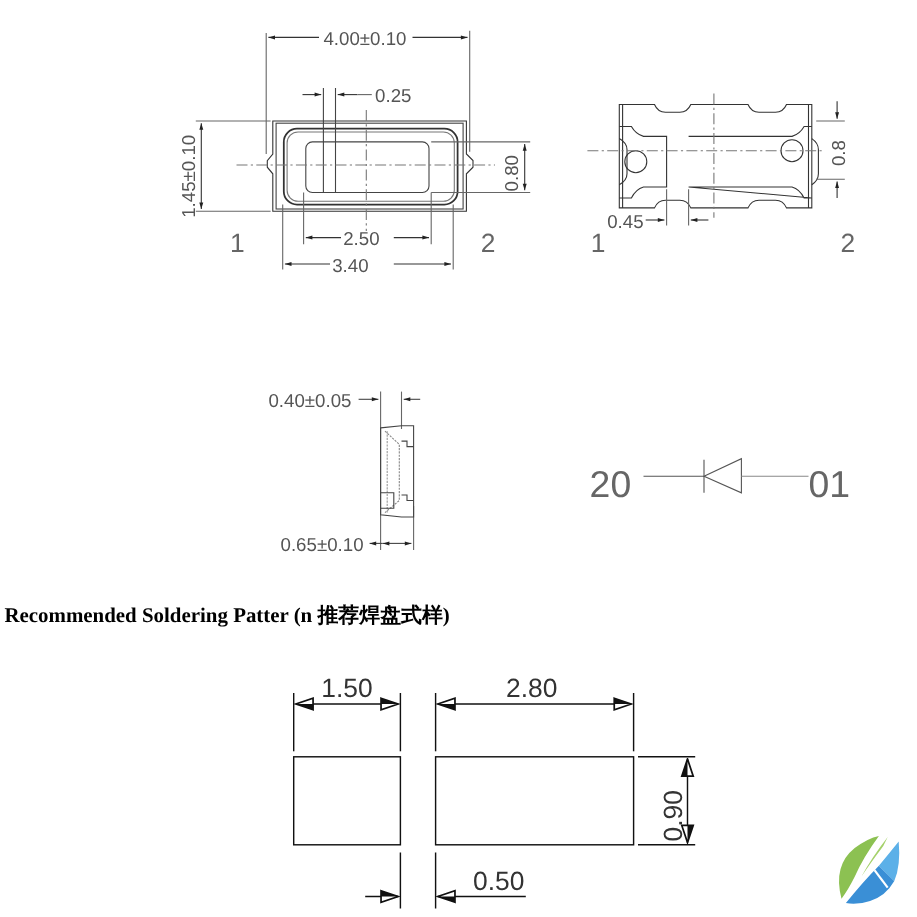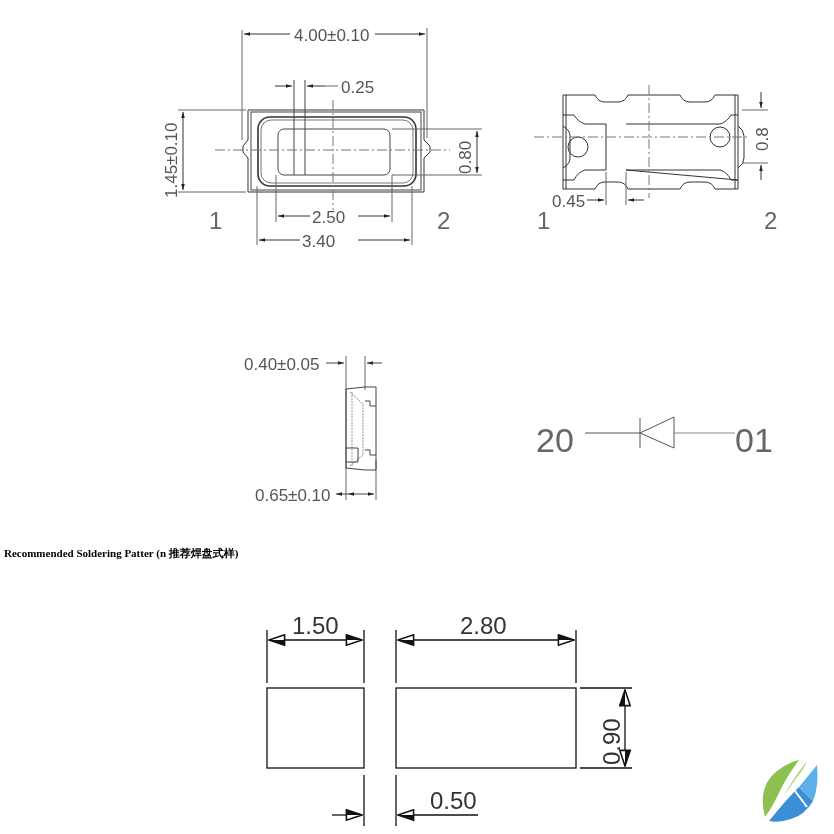--- a/index.html
+++ b/index.html
@@ -4,21 +4,21 @@
 <style>
   html, body { margin: 0; padding: 0; background: #ffffff; }
   body { width: 834px; height: 834px; position: relative; overflow: hidden; }
   svg.draw { position: absolute; left: 0; top: 0; width: 834px; height: 834px; }
   svg text.dim { font-family: "Liberation Sans", sans-serif; font-size: 17px; fill: #555; font-weight: 300; }
   svg text.dim-lg { font-family: "Liberation Sans", sans-serif; font-size: 24px; fill: #333; }
   svg text.pin { font-family: "Liberation Sans", sans-serif; font-size: 24px; fill: #666; }
   svg text.sym { font-family: "Liberation Sans", sans-serif; font-size: 34px; fill: #666; }
   .section-title {
     position: absolute; left: 4px; top: 546px;
-    font-family: "Liberation Serif", serif; font-weight: bold; font-size: 11px; color: #000;
+    font-family: "Liberation Serif", serif; font-weight: bold; font-size: 19px; color: #000;
     white-space: nowrap;
   }
   .logo { position: absolute; left: 755px; top: 757px; width: 66px; height: 70px; }
 </style>
 </head>
 <body>
 
 <svg class="draw" viewBox="0 0 834 834" xmlns="http://www.w3.org/2000/svg">
   <defs>
     <marker id="arr" viewBox="0 0 10 10" refX="10" refY="5" markerWidth="9" markerHeight="6" orient="auto-start-reverse">

